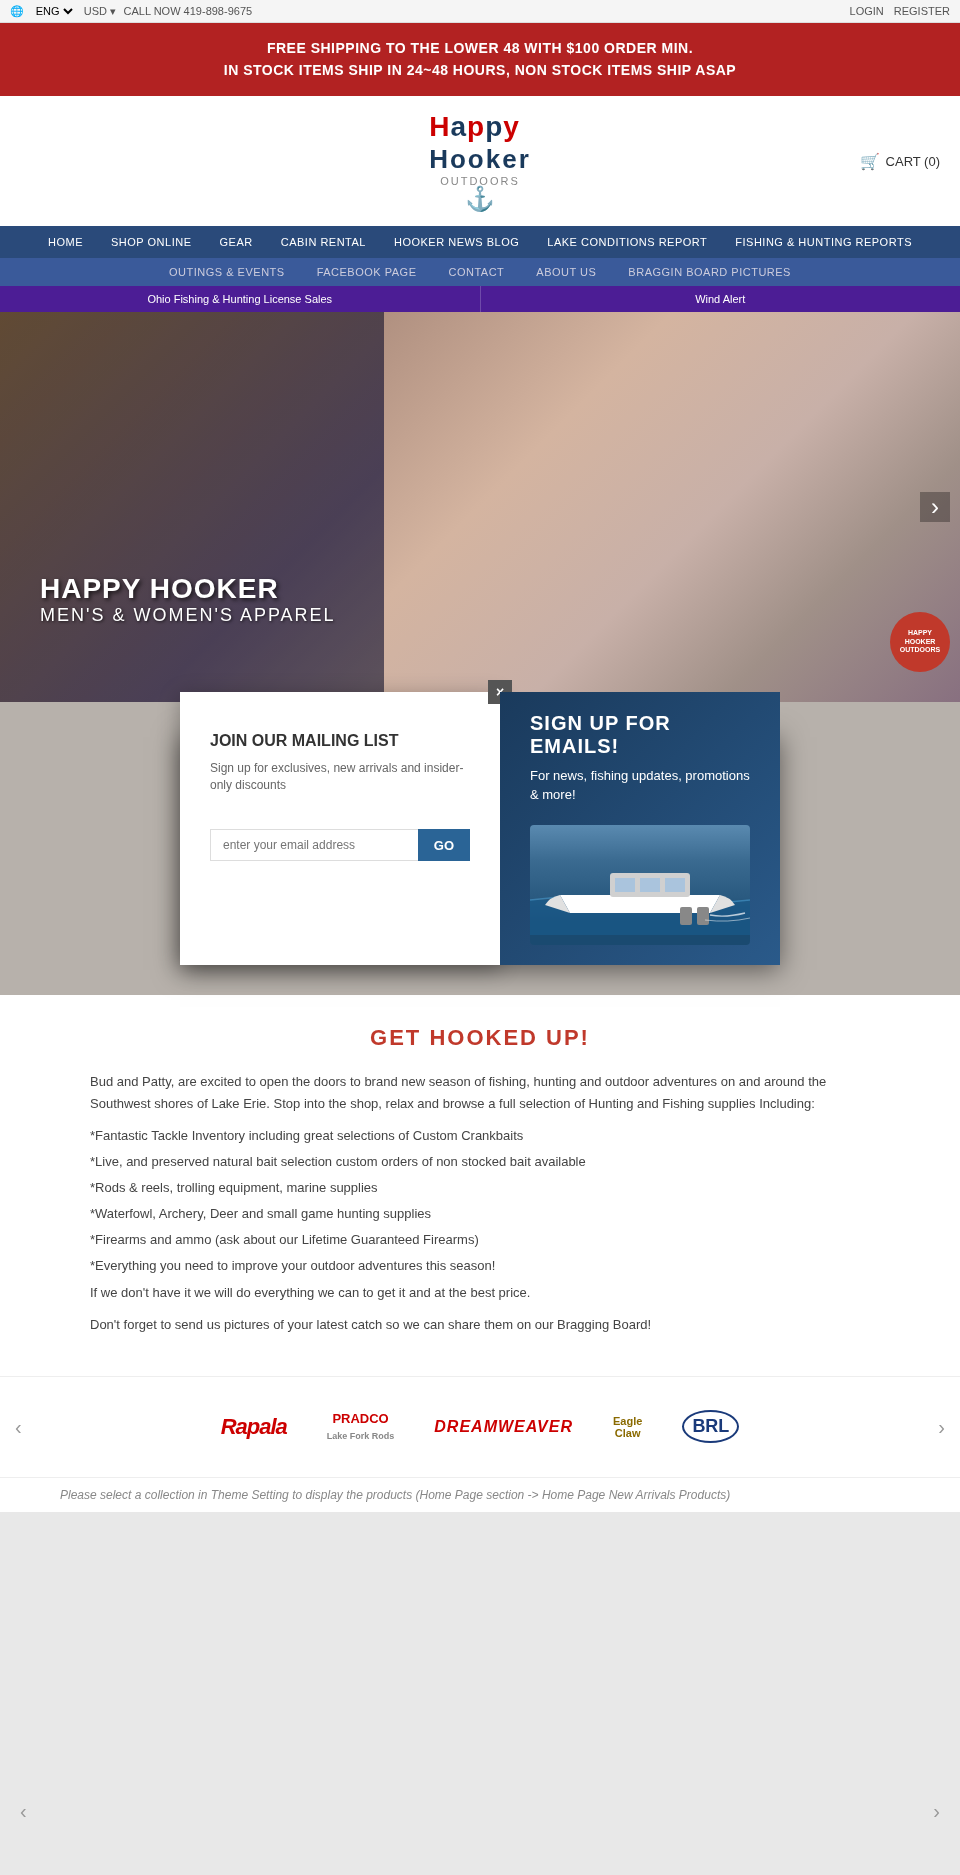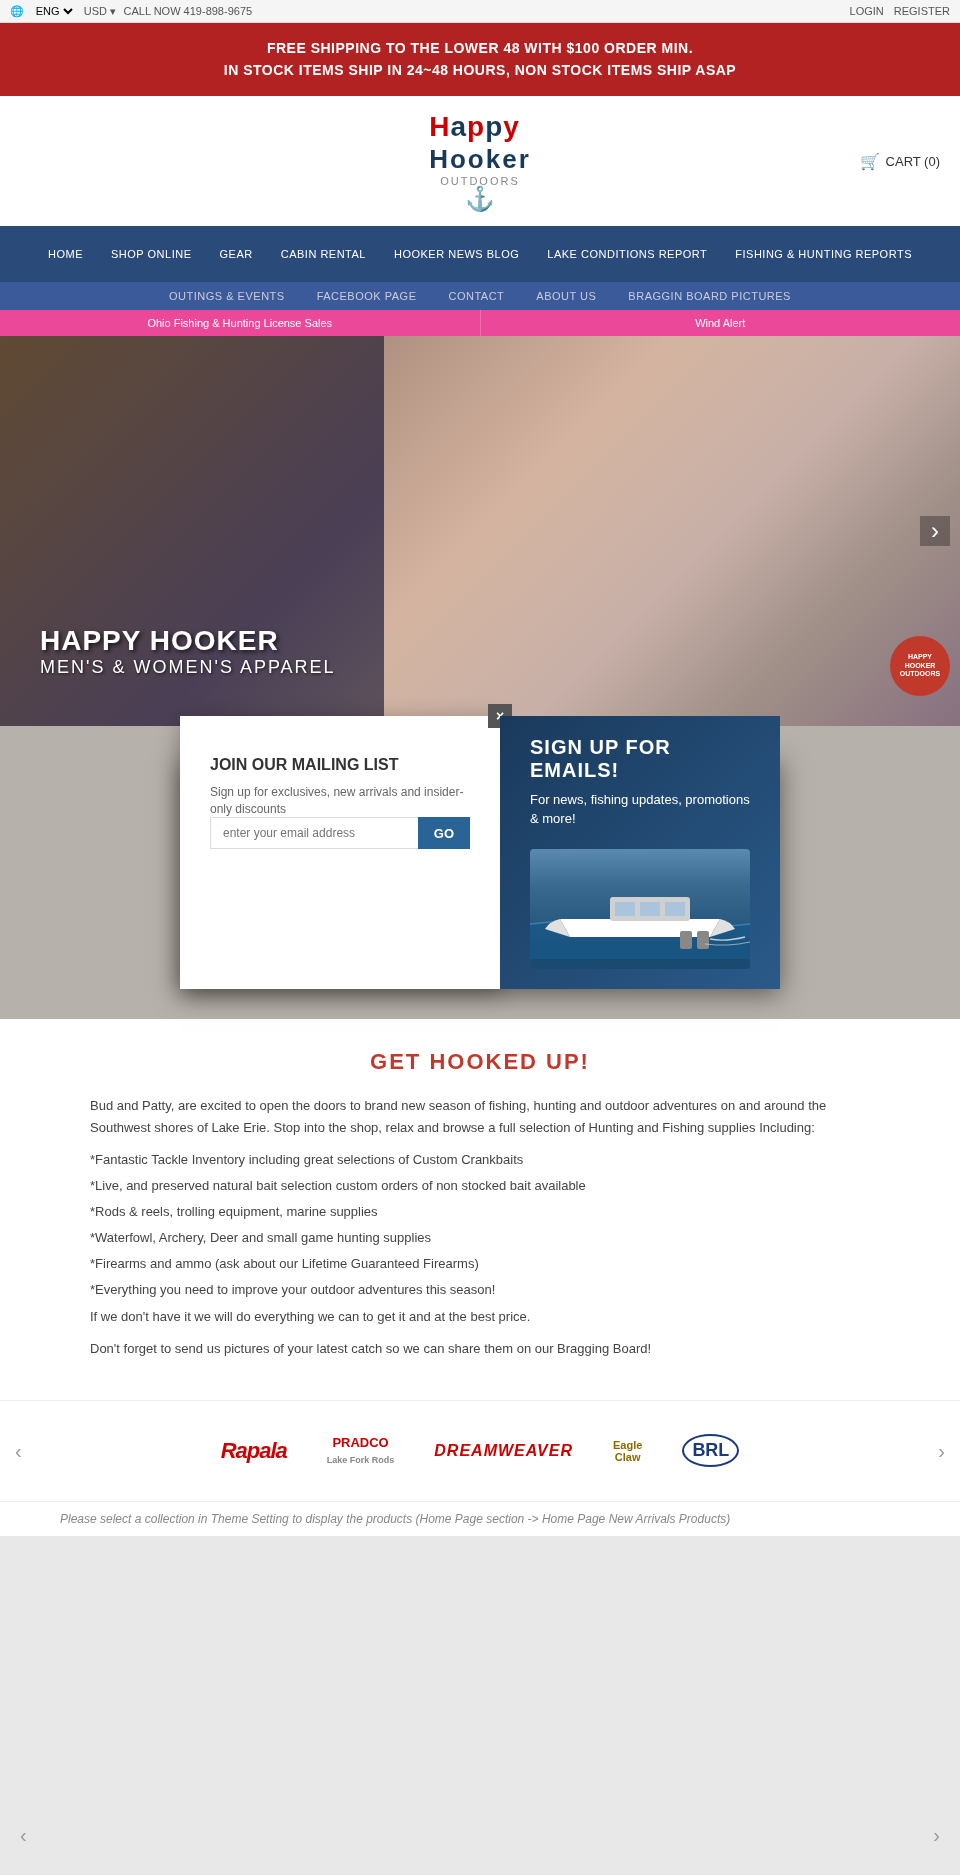--- a/index.html
+++ b/index.html
@@ -82,21 +82,21 @@
 
     
     .main-nav {
       background: #2a4a7a;
       padding: 0;
     }
     .main-nav ul {
       display: flex;
       justify-content: center;
       list-style: none;
-      padding: 12px;
+      padding: 0;
       margin: 0;
       flex-wrap: wrap;
     }
     .main-nav ul li a {
       display: block;
       color: white;
       text-decoration: none;
       padding: 10px 14px;
       font-size: 11px;
       text-transform: uppercase;
@@ -120,21 +120,21 @@
       color: #ccd;
       text-decoration: none;
       padding: 8px 16px;
       font-size: 11px;
       text-transform: uppercase;
       letter-spacing: 0.5px;
     }
 
     
     .info-bar {
-      background: #ec4899;
+      background: #4c1d95;
       display: flex;
       justify-content: space-around;
     }
     .info-bar .info-item {
       color: white;
       font-size: 11px;
       padding: 7px 10px;
       text-align: center;
       flex: 1;
       border-right: 1px solid rgba(255,255,255,0.2);
@@ -161,21 +161,21 @@
       top: 0;
       bottom: 0;
       width: 60%;
       background: linear-gradient(135deg, #9a8070 0%, #c4a090 30%, #d0b0a0 50%, #a08878 70%, #786068 100%);
       display: flex;
       align-items: center;
       justify-content: center;
     }
     .hero-text {
       position: absolute;
-      bottom: 48px;
+      bottom: 76px;
       left: 40px;
       color: white;
       z-index: 2;
     }
     .hero-text h1 {
       font-size: 28px;
       font-weight: 900;
       text-transform: uppercase;
       letter-spacing: 1px;
       text-shadow: 2px 2px 4px rgba(0,0,0,0.7);
@@ -237,20 +237,21 @@
       text-transform: uppercase;
     }
     .modal-subtitle {
       font-size: 12px;
       color: #666;
       line-height: 1.4;
     }
     .email-form {
       display: flex;
       gap: 0;
+      margin-top: 36px;
     }
     .email-input {
       flex: 1;
       padding: 8px 12px;
       border: 1px solid #ddd;
       border-right: none;
       font-size: 12px;
       color: #999;
       outline: none;
     }

